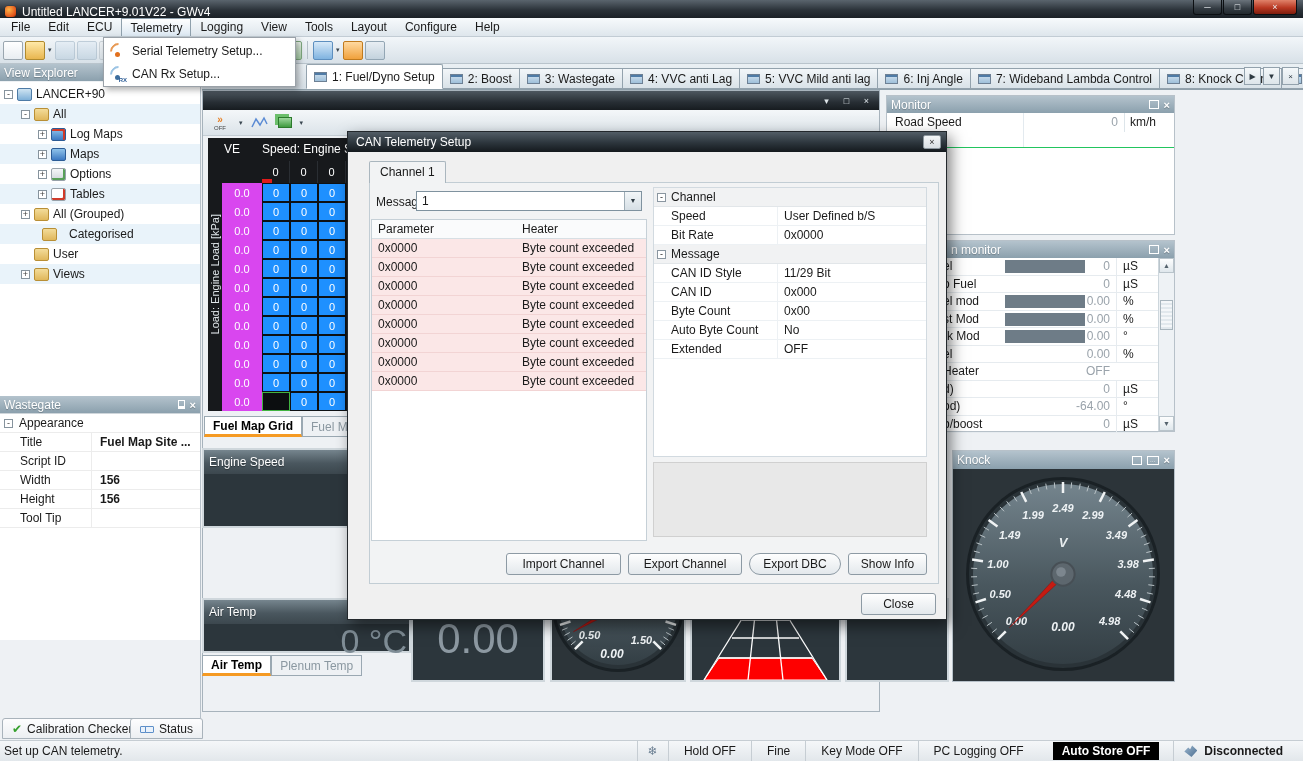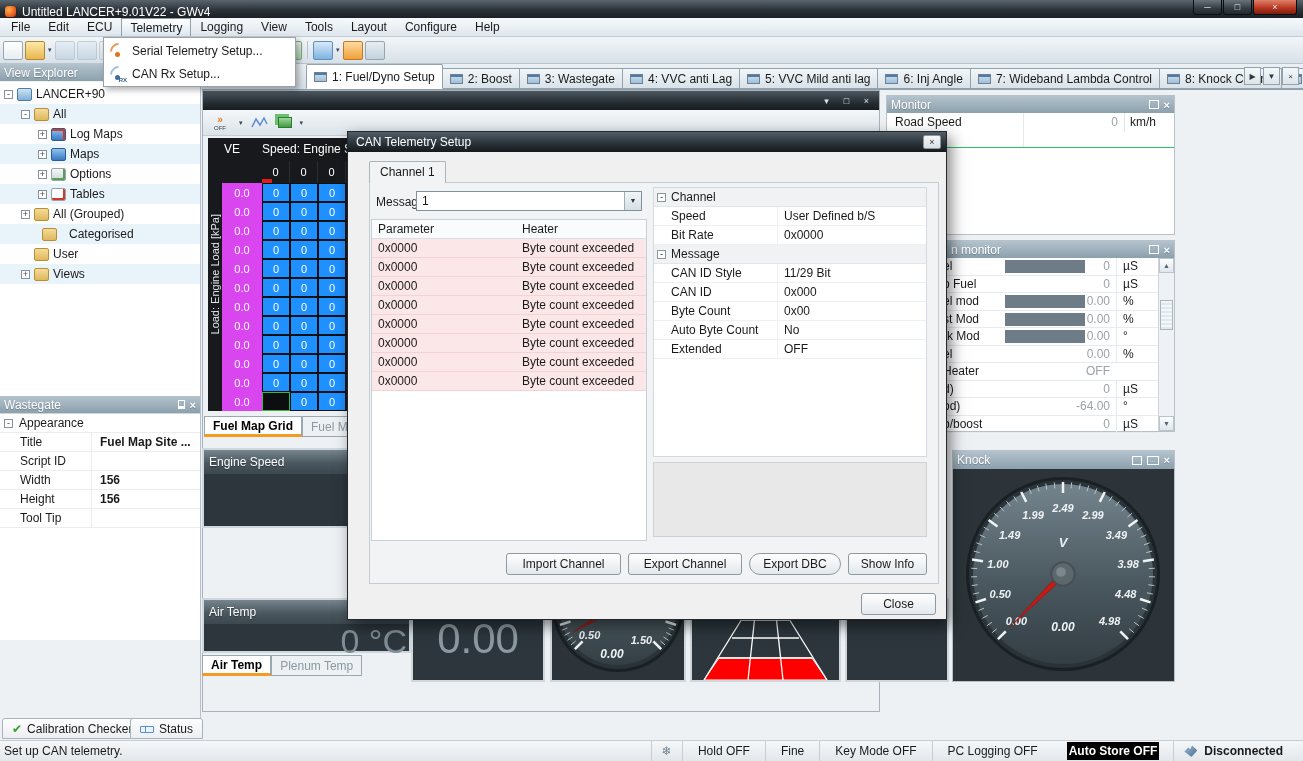--- a/index.html
+++ b/index.html
@@ -199,21 +199,21 @@
     background:linear-gradient(#fdfdfe,#eceff2);border:1px solid #a9b3bb;border-radius:3px 3px 0 0}
   .check{color:#35a02c;font-weight:bold}
   .bub{width:9px;height:7px;border:1px solid #5d8fc9;border-radius:1px;background:#eaf2fb;display:inline-block}
   .bub+.bub{margin-left:-4px;margin-top:3px}
   .statusbar{left:0;top:740px;width:100%;height:21px;background:linear-gradient(#f5f7f9,#e2e7eb);
     border-top:1px solid #c6cdd3;display:flex;align-items:center}
   .sb-msg{padding-left:4px}
   .sb-right{margin-left:auto;display:flex;align-items:center;height:100%}
   .sb-seg{border-left:1px solid #c6cdd3;height:100%;display:flex;align-items:center;padding:0 15px;white-space:nowrap}
   .sb-snow{color:#6b7f92;padding:0 10px;border-left:1px solid #c6cdd3;height:100%;display:flex;align-items:center}
-  .sb-store{background:#000;color:#fff;font-weight:bold;padding:2px 2px;margin:8px 14px}
+  .sb-store{background:#000;color:#fff;font-weight:bold;padding:2px 9px;margin:8px 14px}
   .sb-conn{display:flex;align-items:center;gap:7px;font-weight:bold;padding:0 20px 0 10px;
     border-left:1px solid #c6cdd3;height:100%}
   .plug{width:13px;height:12px;background:linear-gradient(135deg,#9fb9d0,#4c6f92);
     clip-path:polygon(0 55%,30% 20%,45% 35%,60% 5%,100% 45%,55% 100%)}
 </style>
 </head>
 <body>
 
 <div class="screen">
 

